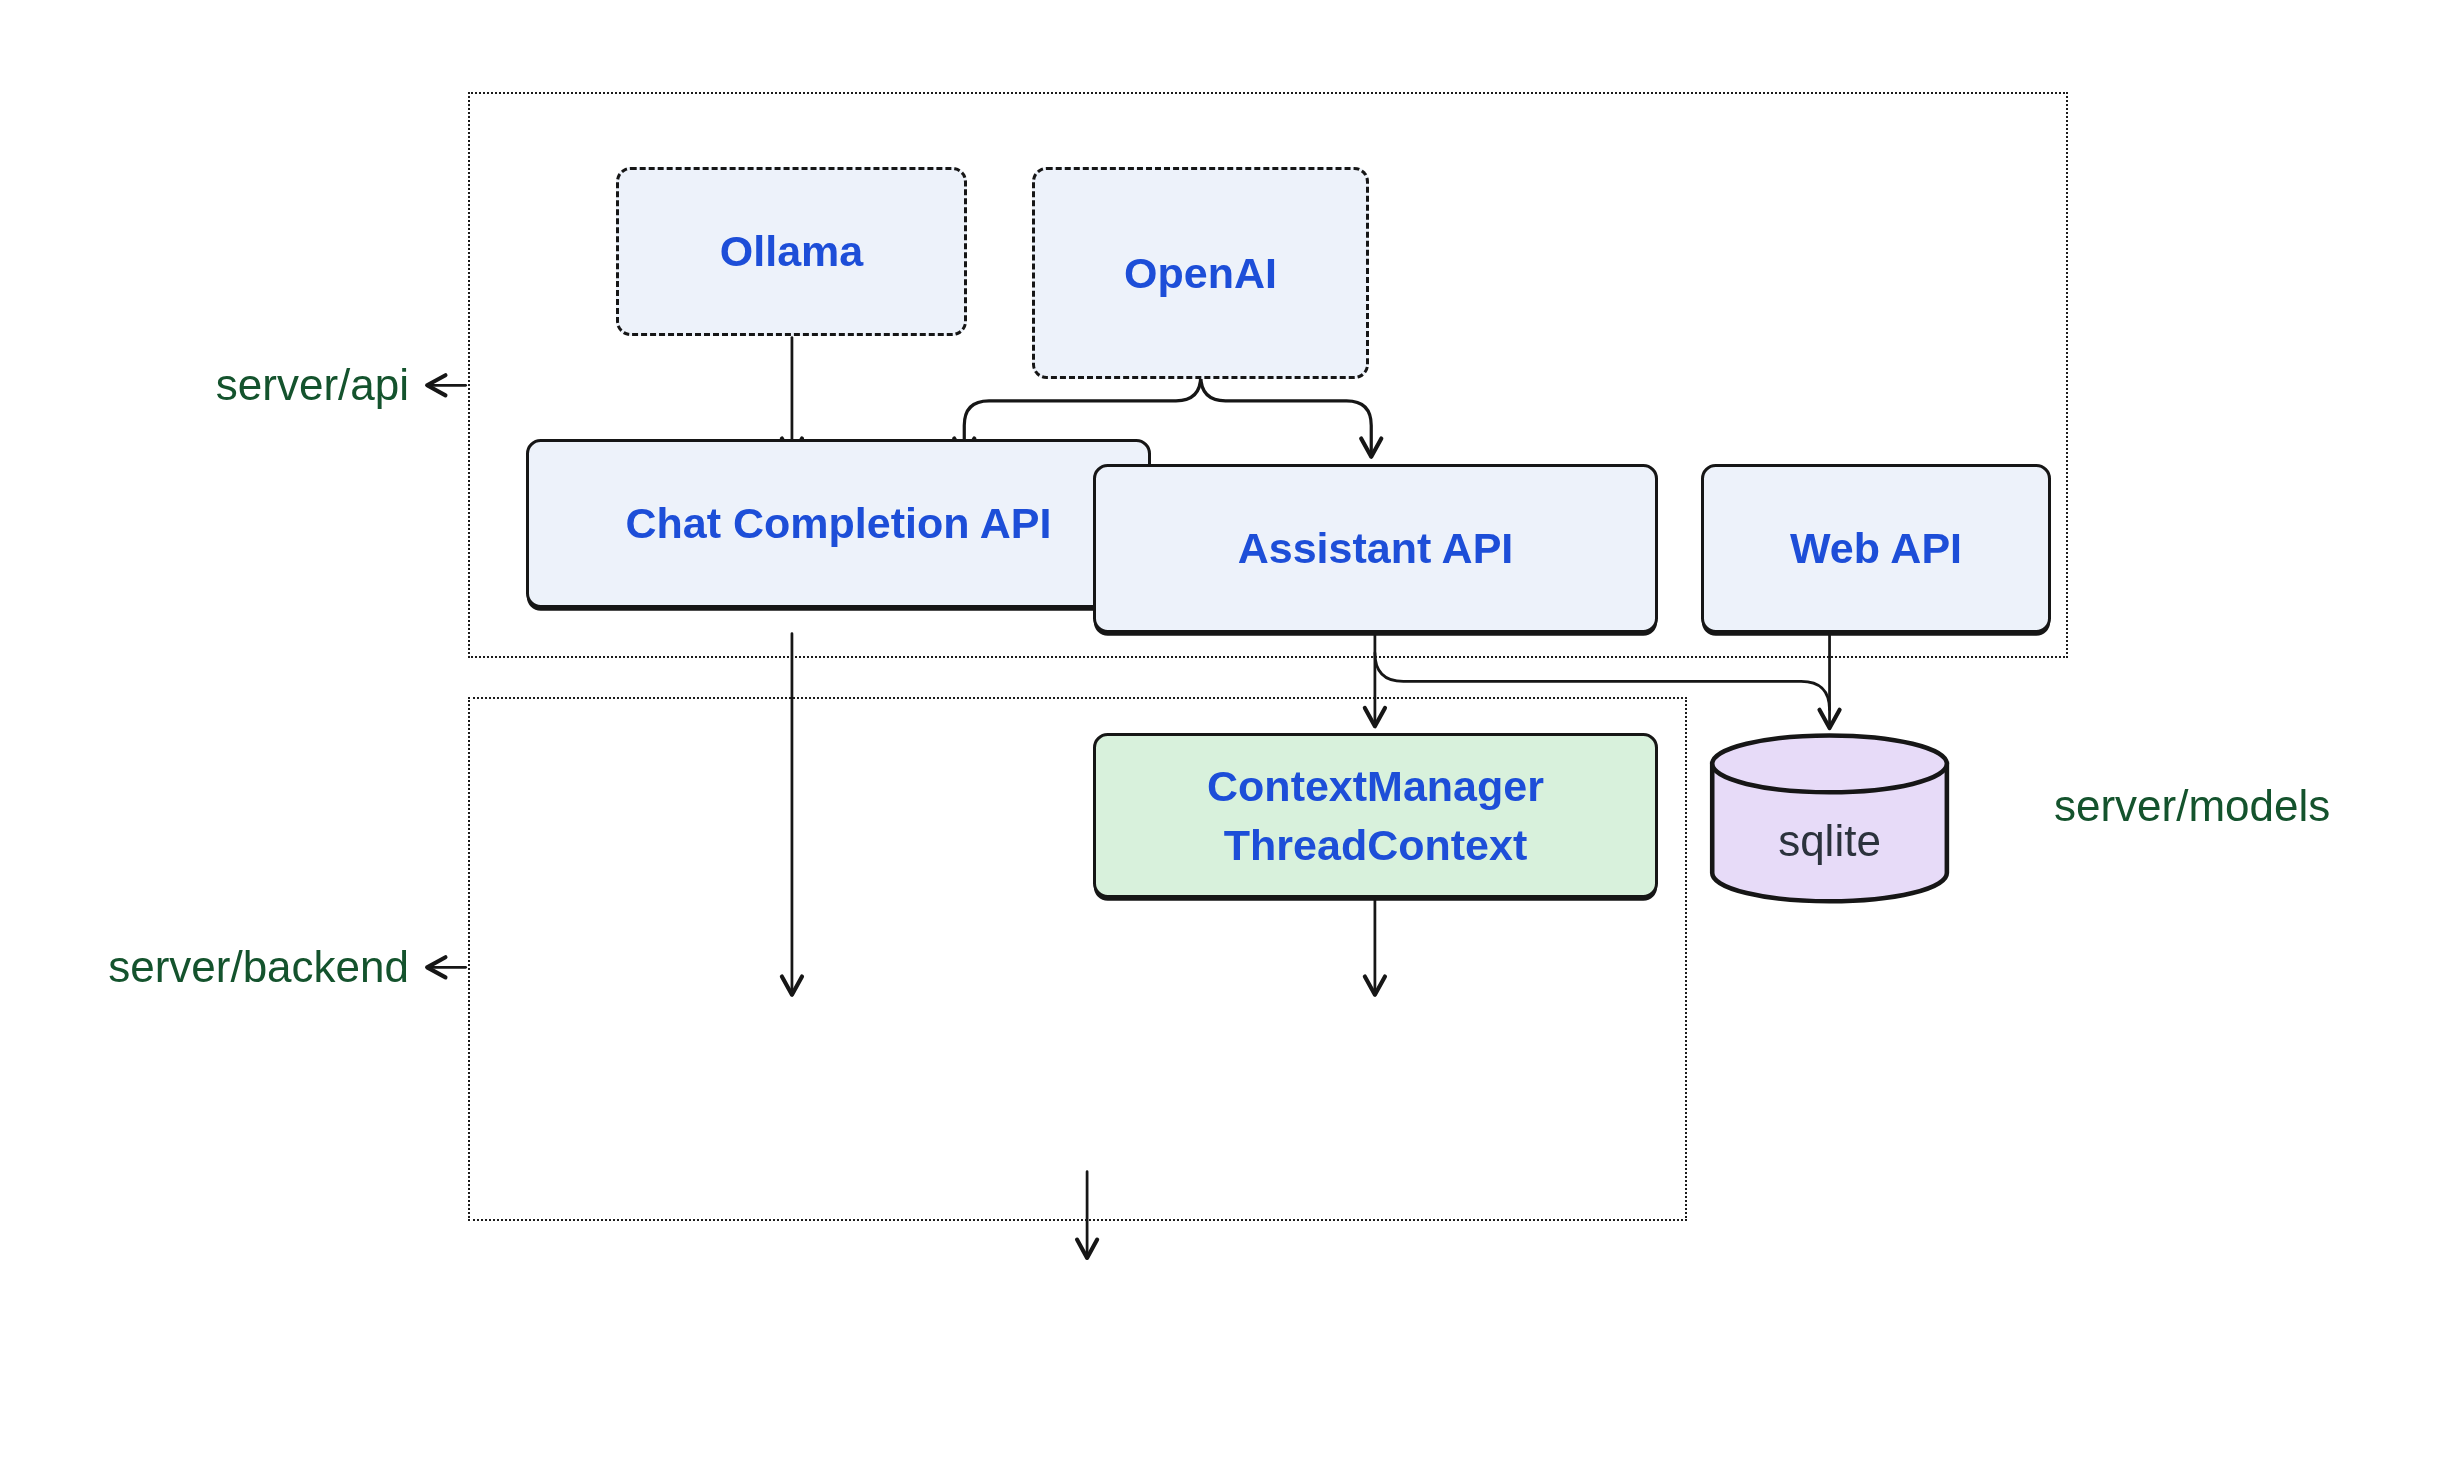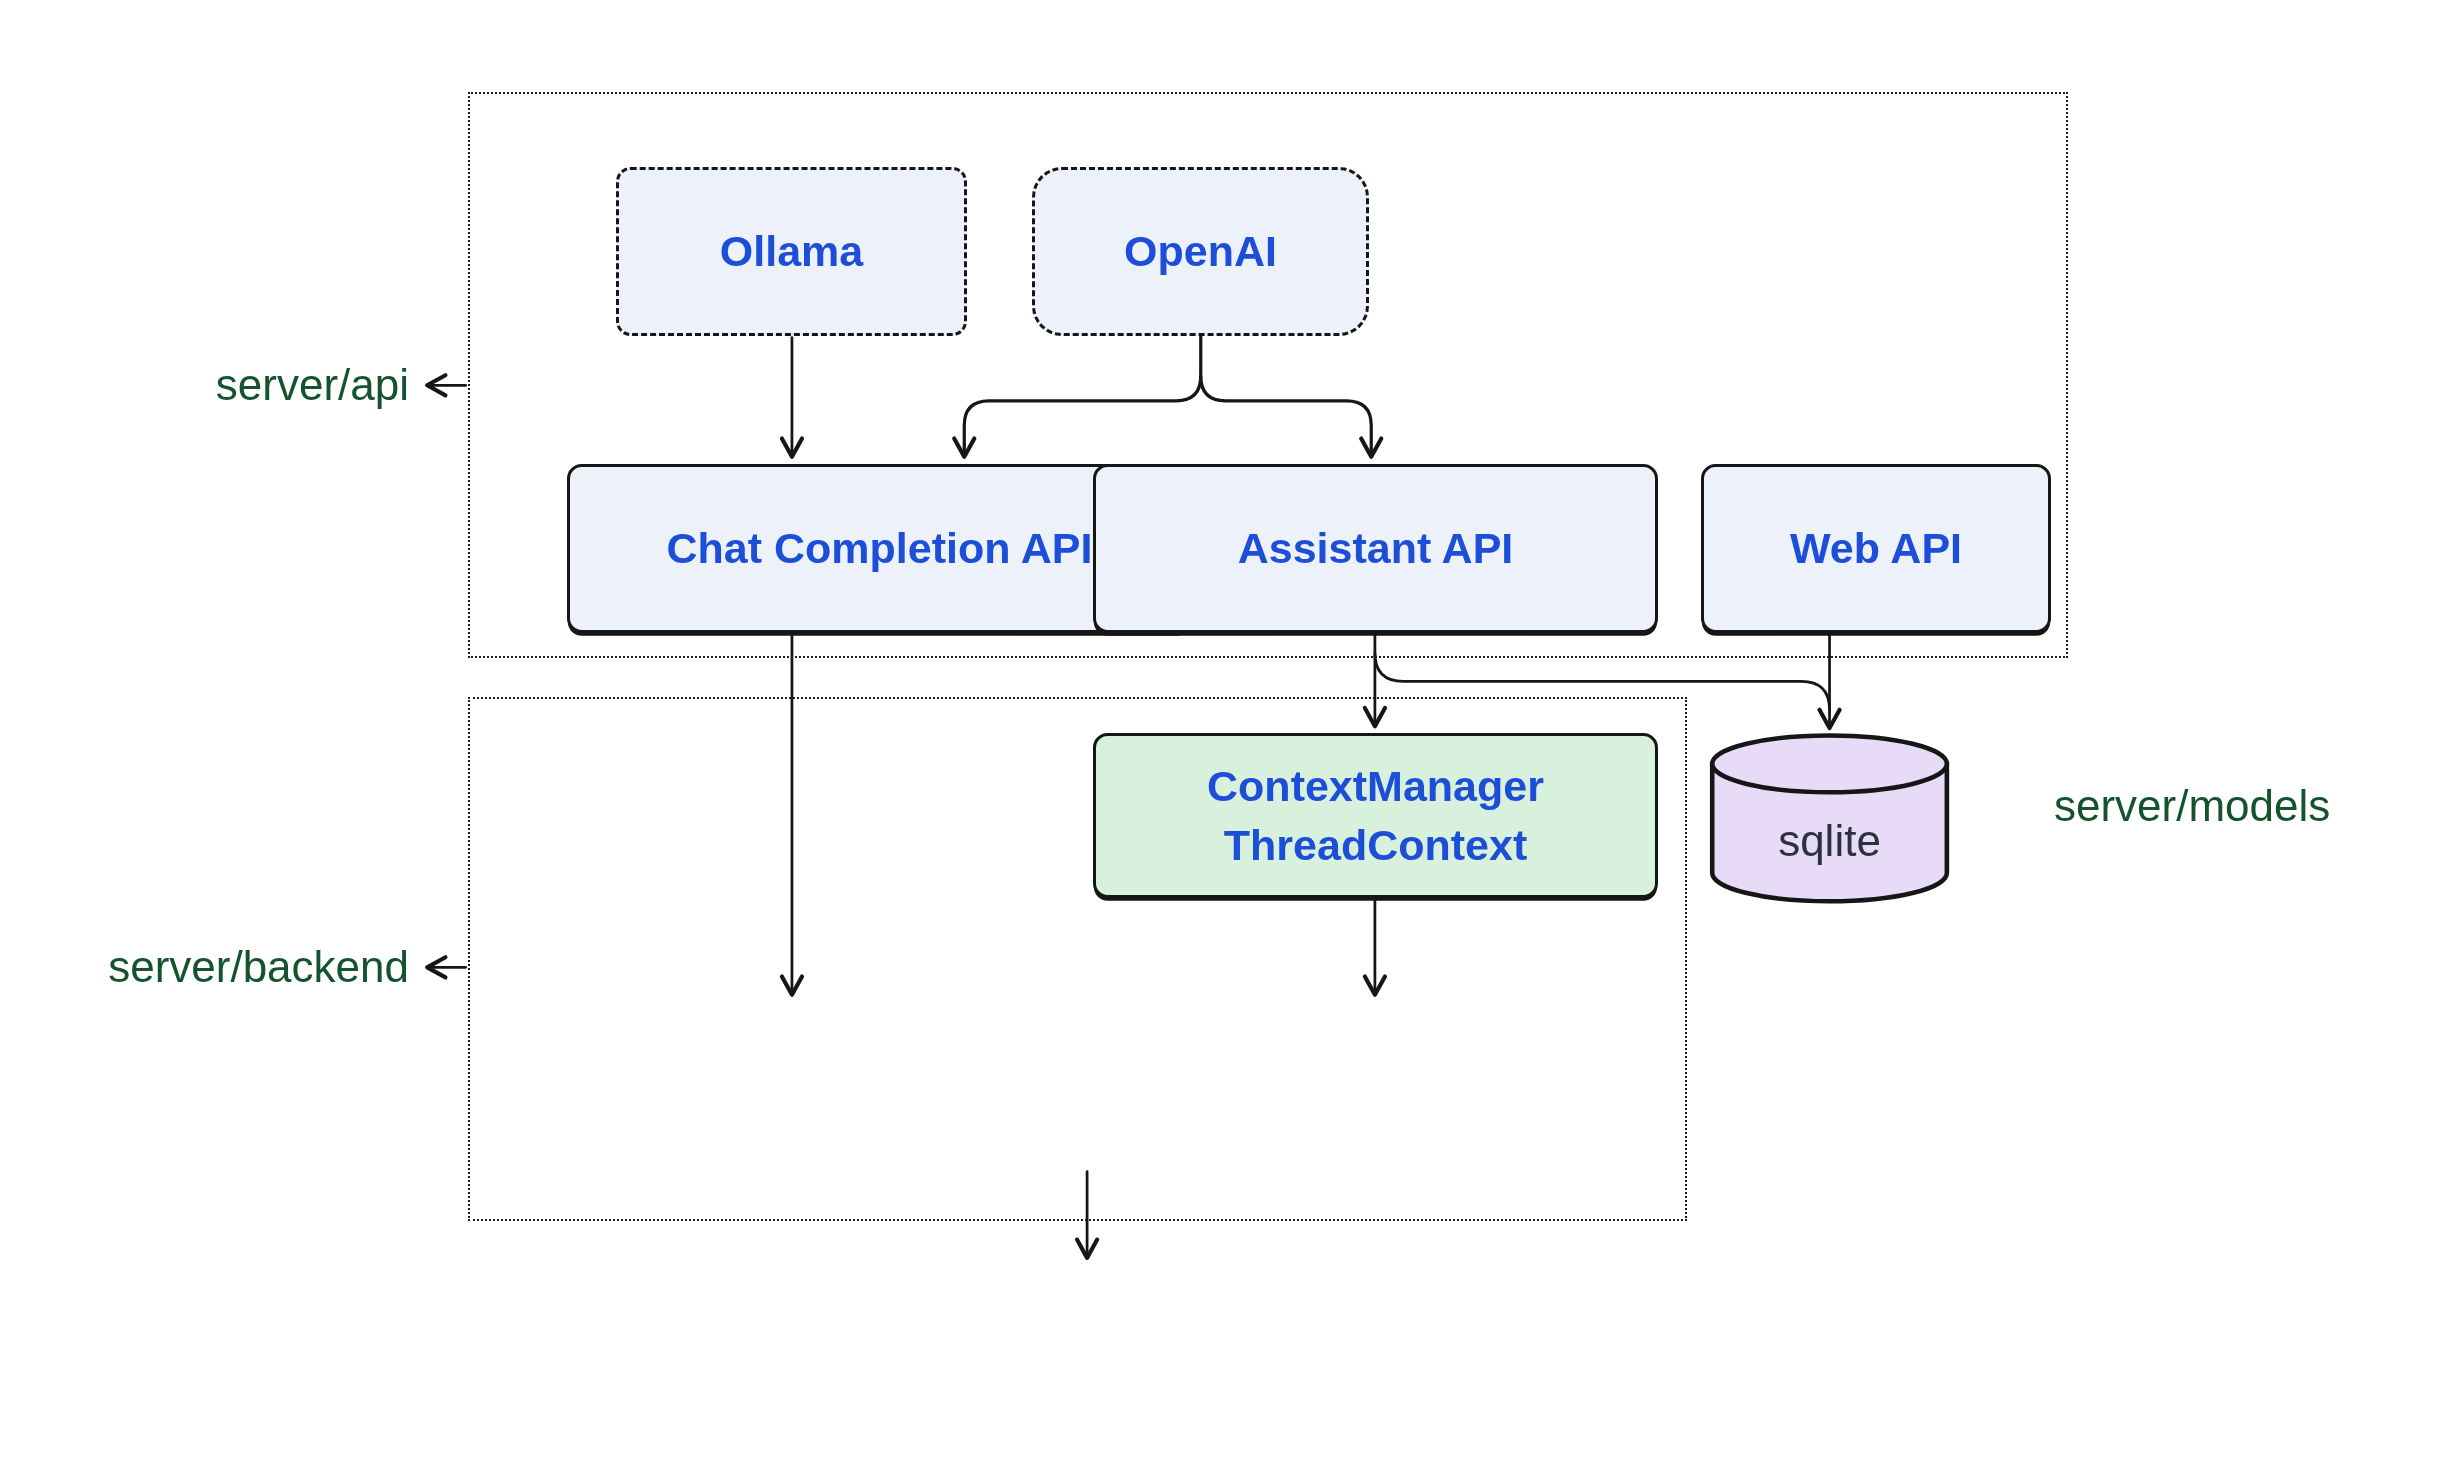--- a/index.html
+++ b/index.html
@@ -28,22 +28,22 @@
     font-size:43px;line-height:59px;color:#1d4ed8;
     background:#edf2fa;border:3.7px solid #161616;border-radius:14.7px;
     box-shadow:0 3.7px 0 -0.9px #161616;
     font-weight:bold;
   }
   .node.dashed{border-style:dashed;box-shadow:none;}
   .node.green{background:#d8f1dc;}
   .node.yellow{background:#fcf0c6;}
 
   #node-ollama   {left:616px; top:167px; width:351px; height:169px;}
-  #node-openai   {left:1032px;top:167px; width:337px; height:169px;border-radius:30px;}
-  #node-chat     {left:526px; top:464px; width:625px; height:169px;margin-left:41px;}
+  #node-openai   {left:1032px;top:167px; width:337px; height:212px;}
+  #node-chat     {left:526px; top:439px; width:625px; height:169px;}
   #node-assistant{left:1093px;top:464px; width:565px; height:169px;}
   #node-web      {left:1683px;top:464px; width:350px; height:169px;margin-left:18px;}
   #node-context  {left:1093px;top:733px; width:565px; height:165px;}
   #node-backendi {left:526px; top:1002px;width:1140px;height:169px;}
   #node-inference{left:526px; top:1265px;width:1140px;height:169px;}
 
   
   .ext-label{
     position:absolute;font-size:44px;line-height:51px;color:#14532d;
     white-space:nowrap;

